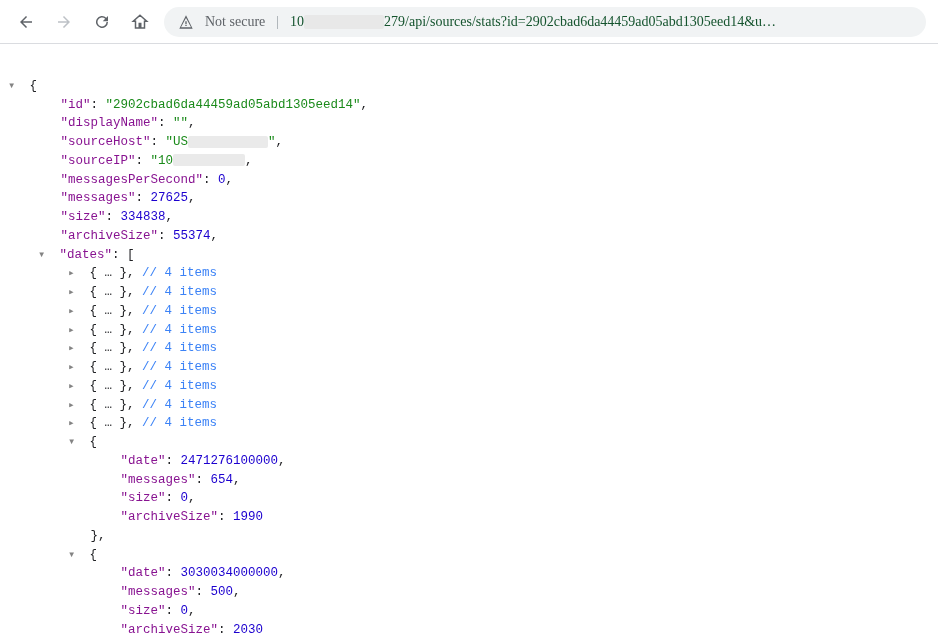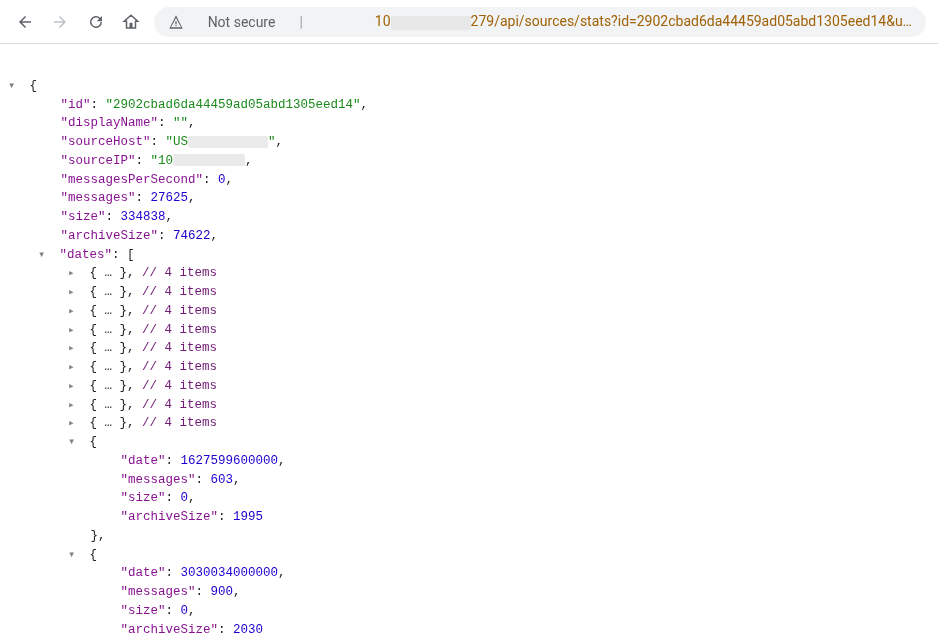--- a/index.html
+++ b/index.html
@@ -32,28 +32,29 @@
     .nav-btn.disabled { color: #bdc1c6; cursor: default; }
     .nav-btn svg { width: 18px; height: 18px; }
     .address-bar {
       flex: 1;
       display: flex;
       align-items: center;
       background: #f1f3f4;
       border-radius: 16px;
       padding: 4px 14px;
       height: 30px;
-      gap: 24px;
+      gap: 11px;
       color: #5f6368;
       font-size: 14px;
+      font-family: Liberation Serif, serif;
     }
     .security-icon { display: flex; align-items: center; }
     .security-label { color: #5f6368; white-space: nowrap; }
     .divider { color: #9aa0a6; }
-    .url-text { color: #a16207; white-space: nowrap; overflow: hidden; margin-left: 48px; }
+    .url-text { color: #14532d; white-space: nowrap; overflow: hidden; }
     .url-redact {
       background: #e8e8e8;
       display: inline-block;
       width: 80px;
       height: 14px;
       vertical-align: middle;
       border-radius: 2px;
     }
     .content {
       font-family: Consolas, Menlo, 'Courier New', monospace;
@@ -69,21 +70,21 @@
       width: 14px;
       cursor: pointer;
       user-select: none;
     }
     .tri.right::before { content: "▸"; color:#838383; font-size:11px; }
     .tri.down::before { content: "▾"; color:#838383; font-size:12px; }
     .key { color: #881391; }
     .str { color: #1a8a1a; }
     .num { color: #1c00cf; }
     .punct { color: #202124; }
-    .comment { color: #701a75; }
+    .comment { color: #3b82f6; }
     .redact {
       background: #eaeaea;
       display: inline-block;
       height: 12px;
       vertical-align: middle;
       border-radius: 2px;
     }
     .redact.w1 { width: 80px; }
     .redact.w2 { width: 72px; }
   </style>
@@ -125,35 +126,35 @@
 
 <div class="content">
 <span class="tri down"></span> <span class="punct">{</span>
        <span class="key">"id"</span><span class="punct">: </span><span class="str">"2902cbad6da44459ad05abd1305eed14"</span><span class="punct">,</span>
        <span class="key">"displayName"</span><span class="punct">: </span><span class="str">""</span><span class="punct">,</span>
        <span class="key">"sourceHost"</span><span class="punct">: </span><span class="str">"US</span><span class="redact w1"></span><span class="str">"</span><span class="punct">,</span>
        <span class="key">"sourceIP"</span><span class="punct">: </span><span class="str">"10</span><span class="redact w2"></span><span class="punct">,</span>
        <span class="key">"messagesPerSecond"</span><span class="punct">: </span><span class="num">0</span><span class="punct">,</span>
        <span class="key">"messages"</span><span class="punct">: </span><span class="num">27625</span><span class="punct">,</span>
        <span class="key">"size"</span><span class="punct">: </span><span class="num">334838</span><span class="punct">,</span>
-       <span class="key">"archiveSize"</span><span class="punct">: </span><span class="num">74622</span><span class="punct">,</span>
+       <span class="key">"archiveSize"</span><span class="punct">: </span><span class="num">55374</span><span class="punct">,</span>
     <span class="tri down"></span> <span class="key">"dates"</span><span class="punct">: [</span>
         <span class="tri right"></span> <span class="punct">{ … }</span><span class="punct">, </span><span class="comment">// 4 items</span>
         <span class="tri right"></span> <span class="punct">{ … }</span><span class="punct">, </span><span class="comment">// 4 items</span>
         <span class="tri right"></span> <span class="punct">{ … }</span><span class="punct">, </span><span class="comment">// 4 items</span>
         <span class="tri right"></span> <span class="punct">{ … }</span><span class="punct">, </span><span class="comment">// 4 items</span>
         <span class="tri right"></span> <span class="punct">{ … }</span><span class="punct">, </span><span class="comment">// 4 items</span>
         <span class="tri right"></span> <span class="punct">{ … }</span><span class="punct">, </span><span class="comment">// 4 items</span>
         <span class="tri right"></span> <span class="punct">{ … }</span><span class="punct">, </span><span class="comment">// 4 items</span>
         <span class="tri right"></span> <span class="punct">{ … }</span><span class="punct">, </span><span class="comment">// 4 items</span>
         <span class="tri right"></span> <span class="punct">{ … }</span><span class="punct">, </span><span class="comment">// 4 items</span>
         <span class="tri down"></span> <span class="punct">{</span>
-               <span class="key">"date"</span><span class="punct">: </span><span class="num">1627599600000</span><span class="punct">,</span>
-               <span class="key">"messages"</span><span class="punct">: </span><span class="num">603</span><span class="punct">,</span>
+               <span class="key">"date"</span><span class="punct">: </span><span class="num">2471276100000</span><span class="punct">,</span>
+               <span class="key">"messages"</span><span class="punct">: </span><span class="num">654</span><span class="punct">,</span>
                <span class="key">"size"</span><span class="punct">: </span><span class="num">0</span><span class="punct">,</span>
-               <span class="key">"archiveSize"</span><span class="punct">: </span><span class="num">1995</span>
+               <span class="key">"archiveSize"</span><span class="punct">: </span><span class="num">1990</span>
            <span class="punct">},</span>
         <span class="tri down"></span> <span class="punct">{</span>
                <span class="key">"date"</span><span class="punct">: </span><span class="num">3030034000000</span><span class="punct">,</span>
-               <span class="key">"messages"</span><span class="punct">: </span><span class="num">900</span><span class="punct">,</span>
+               <span class="key">"messages"</span><span class="punct">: </span><span class="num">500</span><span class="punct">,</span>
                <span class="key">"size"</span><span class="punct">: </span><span class="num">0</span><span class="punct">,</span>
                <span class="key">"archiveSize"</span><span class="punct">: </span><span class="num">2030</span>
 </div>
 
 </body></html>

